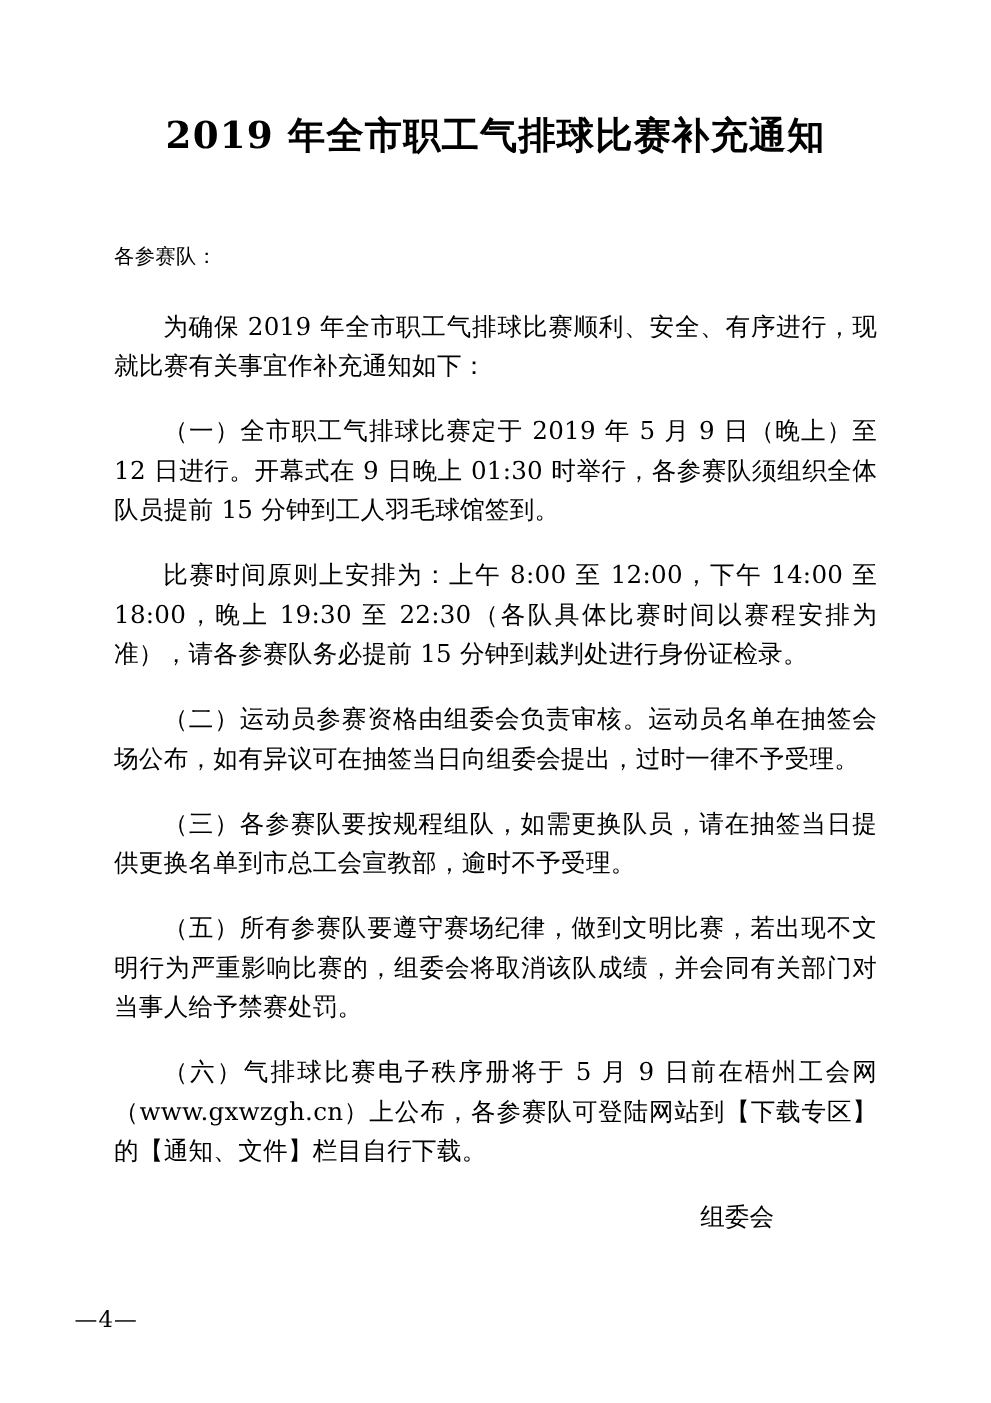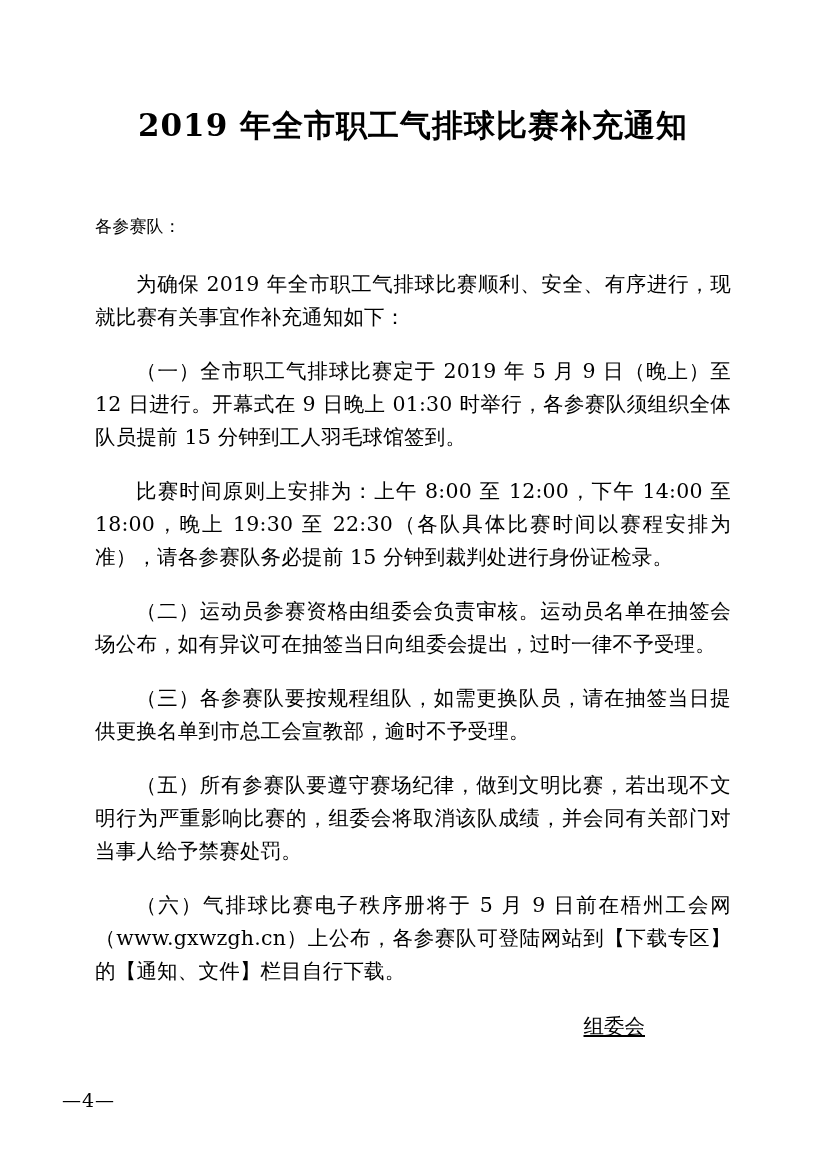--- a/index.html
+++ b/index.html
@@ -12,21 +12,21 @@
     height: 1169px;
     font-family: "DejaVu Serif", "Liberation Serif", serif;
     color: #000000;
     position: relative;
     overflow: hidden;
   }
   .page {
     width: 826px;
     height: 1169px;
     box-sizing: border-box;
-    padding: 12px 95px;
+    padding: 0 95px;
     position: relative;
   }
   .doc-title {
     text-align: center;
     font-family: "DejaVu Serif", "Liberation Serif", serif;
     font-weight: bold;
     font-size: 31px;
     letter-spacing: 1px;
     margin: 0;
     padding-top: 92px;
@@ -47,21 +47,20 @@
     text-justify: inter-ideograph;
     letter-spacing: 0.2px;
   }
   .para:first-of-type {
     margin-top: 28px;
   }
   .signature-block {
     margin-top: 14px;
     font-size: 20.5px;
     line-height: 1.7;
-    text-decoration: underline;
   }
   .sig-line {
     text-align: right;
     padding-right: 86px;
   }
   .sig-date {
     text-align: right;
     padding-right: 32px;
   }
   .page-number {

